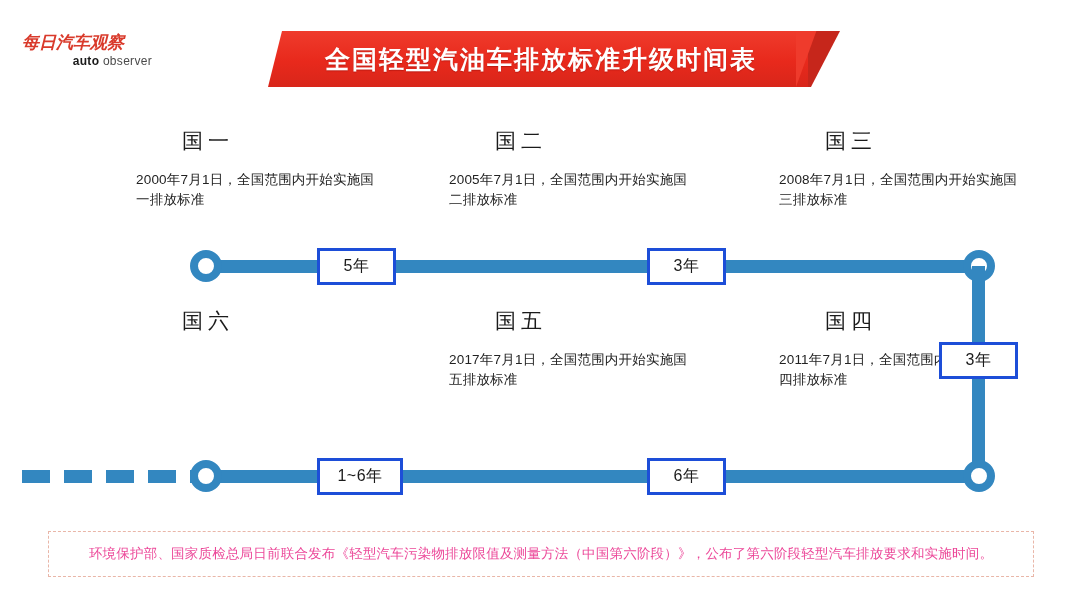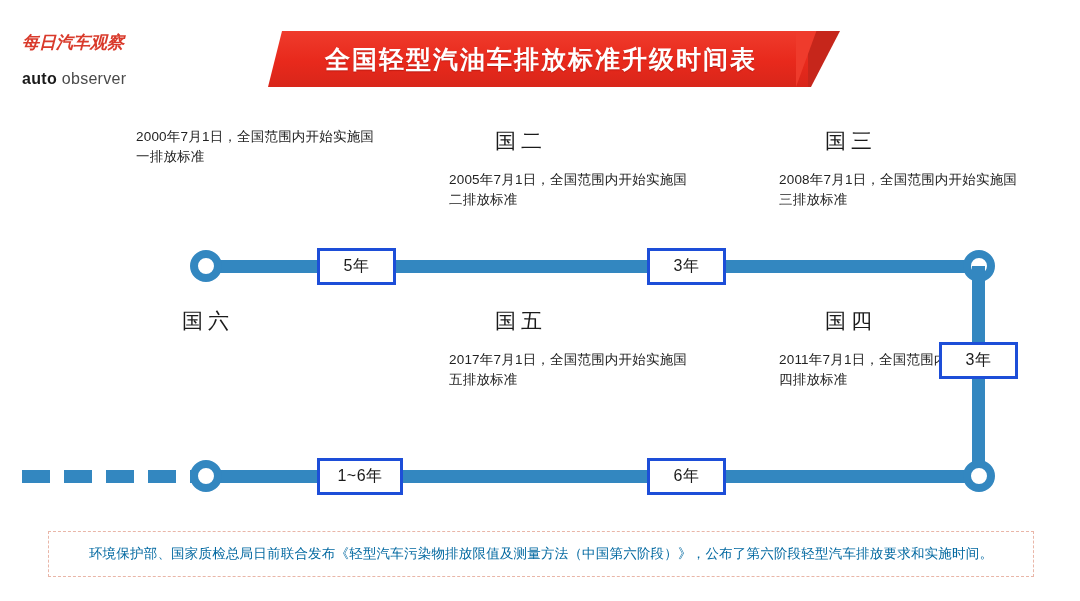--- a/index.html
+++ b/index.html
@@ -12,21 +12,21 @@
   #page { position: relative; width: 1080px; height: 601px; background: #fff; text-decoration: underline; }
 
   
   .logo { position: absolute; left: 22px; top: 33px; width: 130px; }
   .logo-cn {
     font-family: "Liberation Serif", "DejaVu Serif", serif;
     font-size: 17px; font-weight: bold; color: #d93a2b;
     letter-spacing: 0px; line-height: 19px;
     font-style: italic;
   }
-  .logo-en { margin-top: 18px; font-size: 16px; color: #4a4a4a; letter-spacing: .3px; }
+  .logo-en { margin-top: 2px; font-size: 12px; color: #4a4a4a; letter-spacing: .3px; text-align: right; }
   .logo-en b { color: #1a1a1a; font-weight: bold; }
 
   
   .banner-wrap { position: absolute; left: 268px; top: 31px; width: 570px; height: 72px; }
   .banner-body {
     position: absolute; left: 0; top: 0; width: 540px; height: 56px;
     background: linear-gradient(180deg,#ef3b2c 0%, #e8291c 55%, #d8261a 100%);
     clip-path: polygon(14px 0, 100% 0, 100% 100%, 0 100%);
   }
   .banner-tip {
@@ -83,40 +83,41 @@
     display: flex; align-items: center; justify-content: center;
     font-size: 16px; color: #1b1b1b; letter-spacing: .5px;
   }
 
   
   .note {
     position: absolute; left: 48px; top: 531px; width: 986px; height: 46px;
     border: 1.6px dashed #e9b6a8;
     display: flex; align-items: center; justify-content: center;
   }
-  .note-text { font-size: 13.5px; color: #0369a1; letter-spacing: .2px; }
+  .note-text { font-size: 13.5px; color: #ec4899; letter-spacing: .2px; }
 </style>
 </head>
 <body>
 
 <div id="page">
 
   <div class="logo">
     <div class="logo-cn">每日汽车观察</div>
     <div class="logo-en"><b>auto</b><span> observer</span></div>
   </div>
 
   <div class="banner-wrap">
     <div class="banner-tip"></div>
     <div class="banner-body"></div>
     <div class="banner-tip2"></div>
     <div class="banner-text">全国轻型汽油车排放标准升级时间表</div>
   </div>
 
   <div class="ms ms1">
+    <div class="ms-title">国一</div>
     <div class="ms-body">2000年7月1日，全国范围内开始实施国一排放标准</div>
   </div>
   <div class="ms ms2">
     <div class="ms-title">国二</div>
     <div class="ms-body">2005年7月1日，全国范围内开始实施国二排放标准</div>
   </div>
   <div class="ms ms3">
     <div class="ms-title">国三</div>
     <div class="ms-body">2008年7月1日，全国范围内开始实施国三排放标准</div>
   </div>

